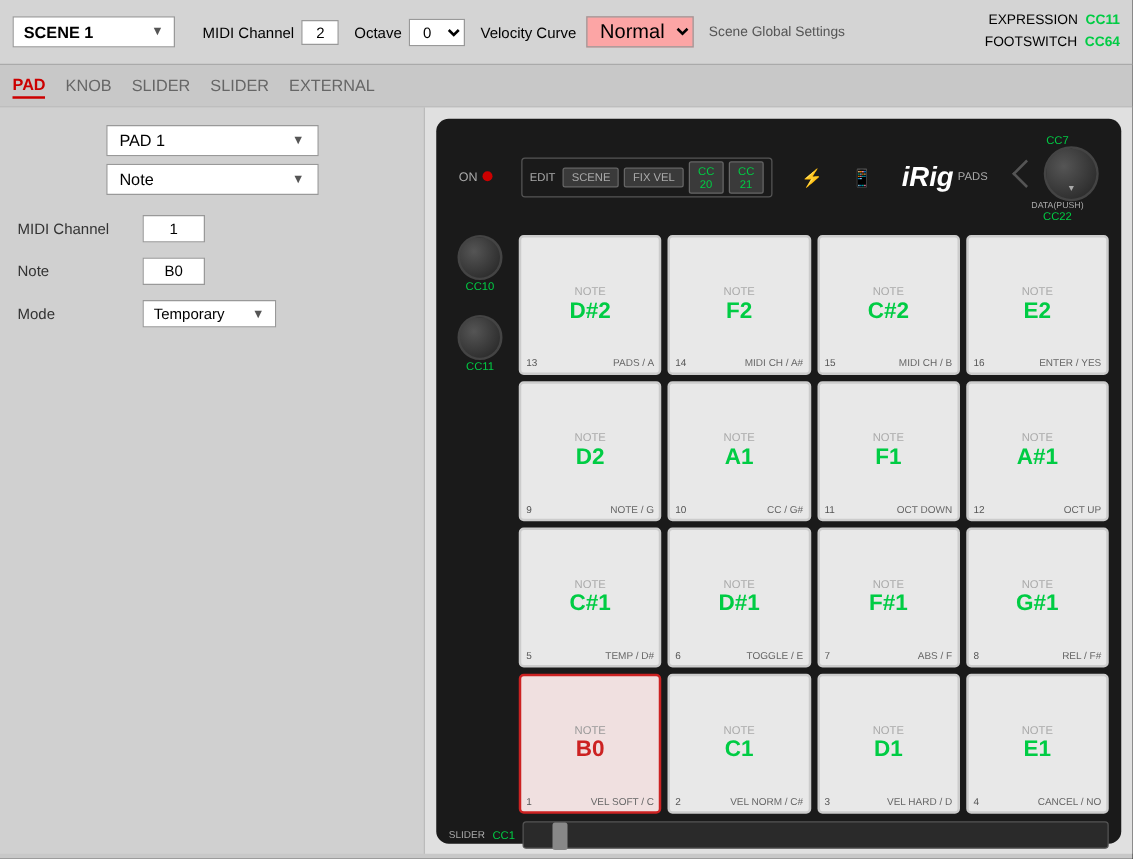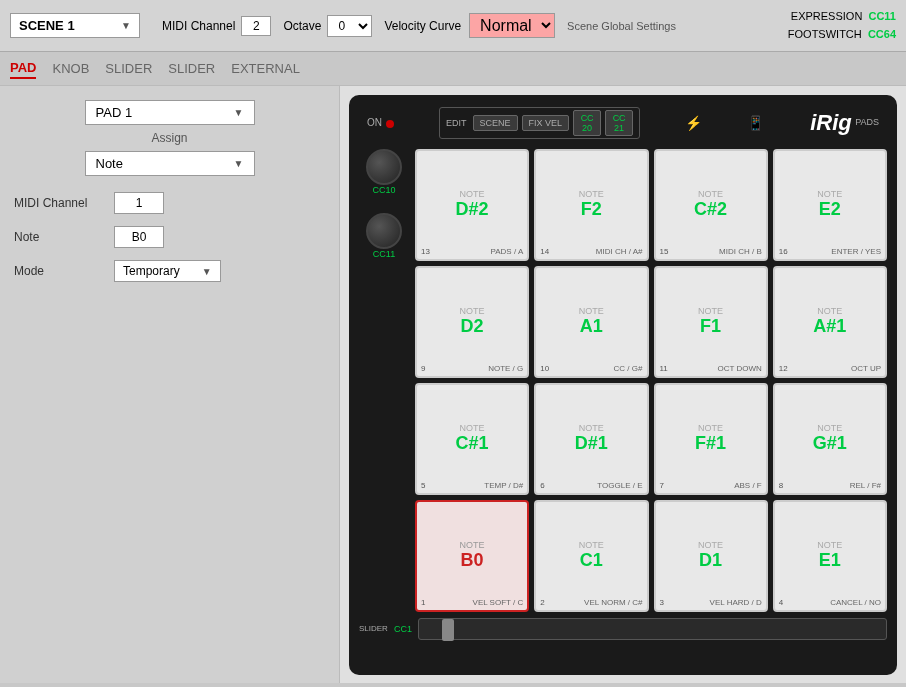--- a/index.html
+++ b/index.html
@@ -77,21 +77,21 @@
     .device-container {
       background: #1a1a1a; border-radius: 10px; width: 548px; height: 580px;
       position: relative; padding: 10px;
     }
 
     
     .device-top {
       display: flex; align-items: center; justify-content: space-between; margin-bottom: 8px;
       padding: 2px 8px;
     }
-    .device-on { display: flex; align-items: flex-end; gap: 4px; color: #aaa; font-size: 10px; }
+    .device-on { display: flex; align-items: flex-start; gap: 4px; color: #aaa; font-size: 10px; }
     .red-dot { width: 8px; height: 8px; background: #cc0000; border-radius: 50%; }
     .edit-group {
       display: flex; align-items: center; gap: 4px; border: 1px solid #555; padding: 2px 6px; border-radius: 3px;
     }
     .edit-label { color: #aaa; font-size: 9px; margin-right: 2px; }
     .edit-btn {
       background: #3a3a3a; border: 1px solid #666; color: #aaa; font-size: 9px;
       padding: 2px 6px; border-radius: 2px; cursor: pointer; min-width: 28px; text-align: center;
     }
     .edit-btn.green-label { color: #00cc44; }
@@ -201,21 +201,20 @@
 
 <div class="main-layout">
 
   <div class="left-panel">
     <div class="pad-select-row">
       <div class="pad-dropdown">
         <span>PAD 1</span>
         <span class="chevron">▼</span>
       </div>
     </div>
-    <div class="assign-label">Assign</div>
     <div class="note-dropdown-row">
       <div class="note-dropdown">
         <span>Note</span>
         <span class="chevron">▼</span>
       </div>
     </div>
 
     <div class="field-row">
       <span class="field-label">MIDI Channel</span>
       <input class="field-input" type="text" value="1" style="">
@@ -248,20 +247,31 @@
           <button class="edit-btn green-label" style="white-space:pre;">CC
 20</button>
           <button class="edit-btn green-label" style="white-space:pre;">CC
 21</button>
         </div>
         <span class="usb-icon">⚡</span>
         <span style="color:#aaa;font-size:14px;">📱</span>
         <div style="text-align:center;">
           <span class="irig-logo">iRig</span>
           <sup class="pads-label">PADS</sup>
+        </div>
+        <div style="display:flex;flex-direction:column;align-items:center;">
+          <span class="cc7-label">CC7</span>
+          <div style="display:flex;align-items:center;gap:4px;">
+            <div style="width:16px;height:16px;border:2px solid #555;border-bottom:none;border-right:none;transform:rotate(-45deg);margin-right:2px;"></div>
+            <div class="data-knob">
+              <span style="color:#aaa;font-size:7px;position:absolute;bottom:4px;">▼</span>
+            </div>
+          </div>
+          <span style="color:#aaa;font-size:7px;">DATA(PUSH)</span>
+          <span class="cc22-label">CC22</span>
         </div>
       </div>
 
       <div class="device-body">
 
         <div class="left-controls">
           <div style="display:flex;flex-direction:column;align-items:center;justify-content:center;">
             <div class="knob-control"></div>
             <span class="cc-label">CC10</span>
           </div>

